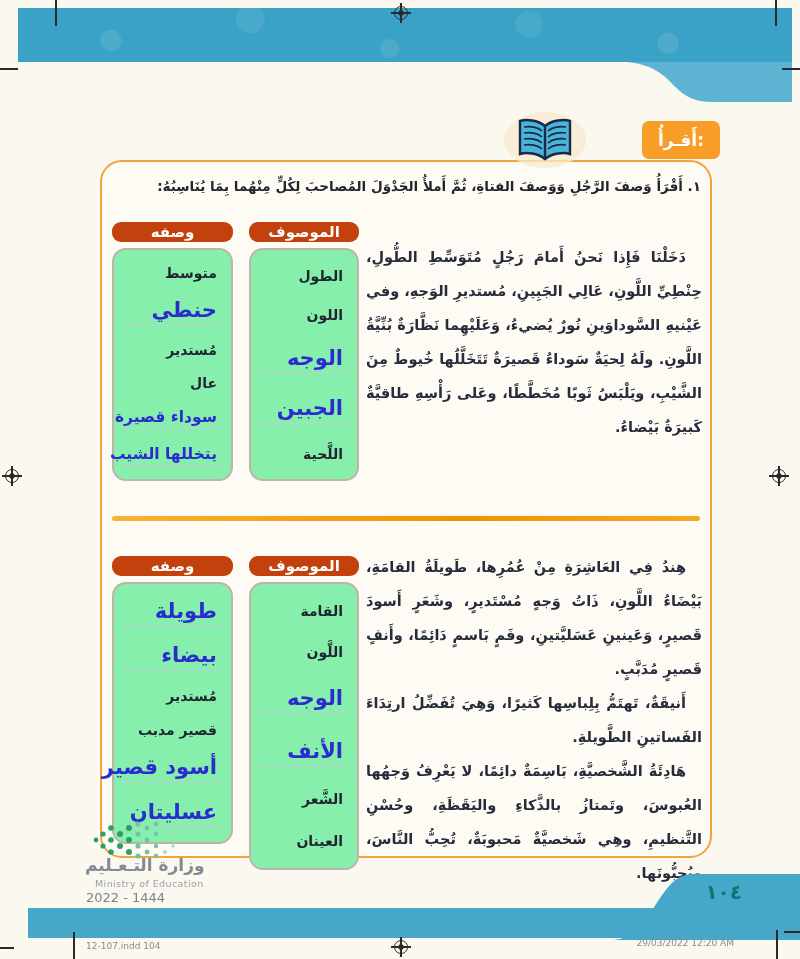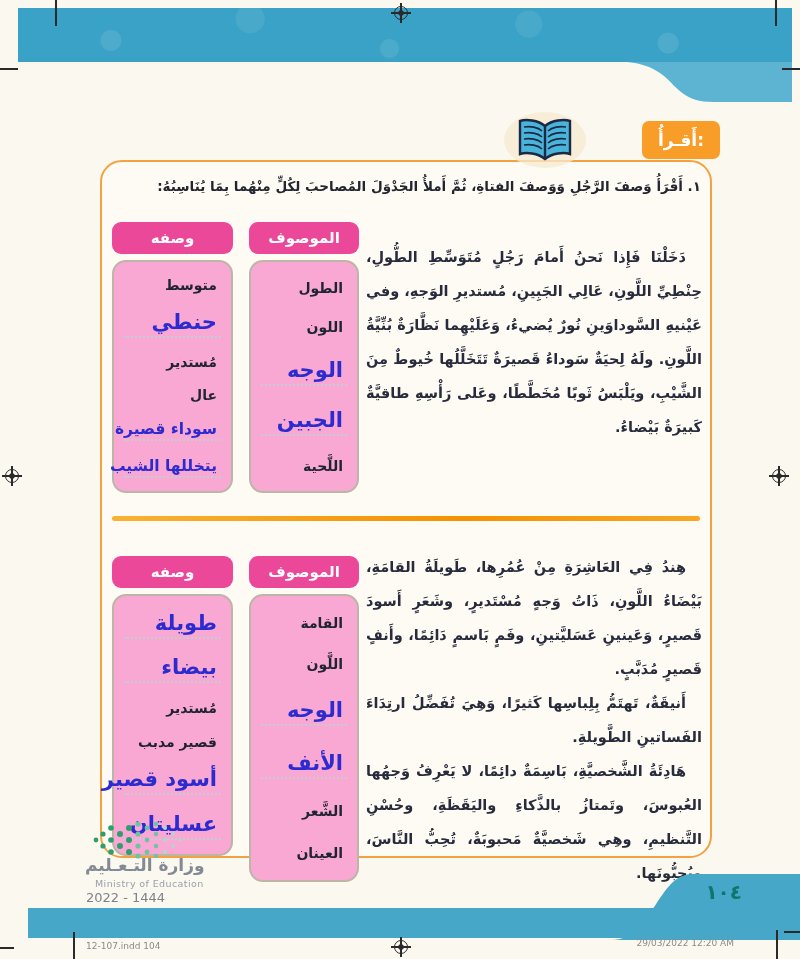--- a/index.html
+++ b/index.html
@@ -36,23 +36,23 @@
 
   .instruction { position:absolute; left:115px; top:178px; width:586px; direction:rtl; text-align:right;
     font-size:13.5px; font-weight:bold; color:#23262f; white-space:nowrap; z-index:3; }
 
   .para { position:absolute; direction:rtl; text-align:justify; font-weight:bold;
     font-size:14.5px; line-height:34px; color:#272b3b; z-index:3; }
   .para p { text-indent:16px; }
 
   
   .tcol { position:absolute; z-index:3; direction:rtl; }
-  .thead { height:32px; background:#ec4899; border-radius:9px; color:#ffffff;
+  .thead { height:20px; background:#c2410c; border-radius:9px; color:#ffffff;
     display:flex; align-items:center; justify-content:center; font-size:15px; font-weight:bold;text-align:center; }
-  .tbox { margin-top:6px; border:2px solid #bdb5a5; border-radius:14px; background:#f9a8d4;
+  .tbox { margin-top:6px; border:2px solid #bdb5a5; border-radius:14px; background:#86efac;
     display:flex; flex-direction:column; justify-content:space-around; padding:6px 10px; }
   .cell { font-size:14px; font-weight:bold; color:#1f2430; text-align:right; padding:1px 4px; white-space:nowrap; }
   .cell.hw-lg { font-size:21px; color:#2b2bcf; border-bottom:2px dotted #c3cdd4; padding-bottom:2px; }
   .cell.hw-sm { font-size:15.5px; color:#2b2bcf; border-bottom:2px dotted #c3cdd4; padding-bottom:1px; }
 
   .divider { position:absolute; left:112px; top:516px; width:588px; height:5px; border-radius:3px;
     background:linear-gradient(90deg,#f9b233,#f39200 60%,#f7a722); z-index:3; }
 
   
   .moe-logo { position:absolute; left:88px; top:818px; z-index:5; }

